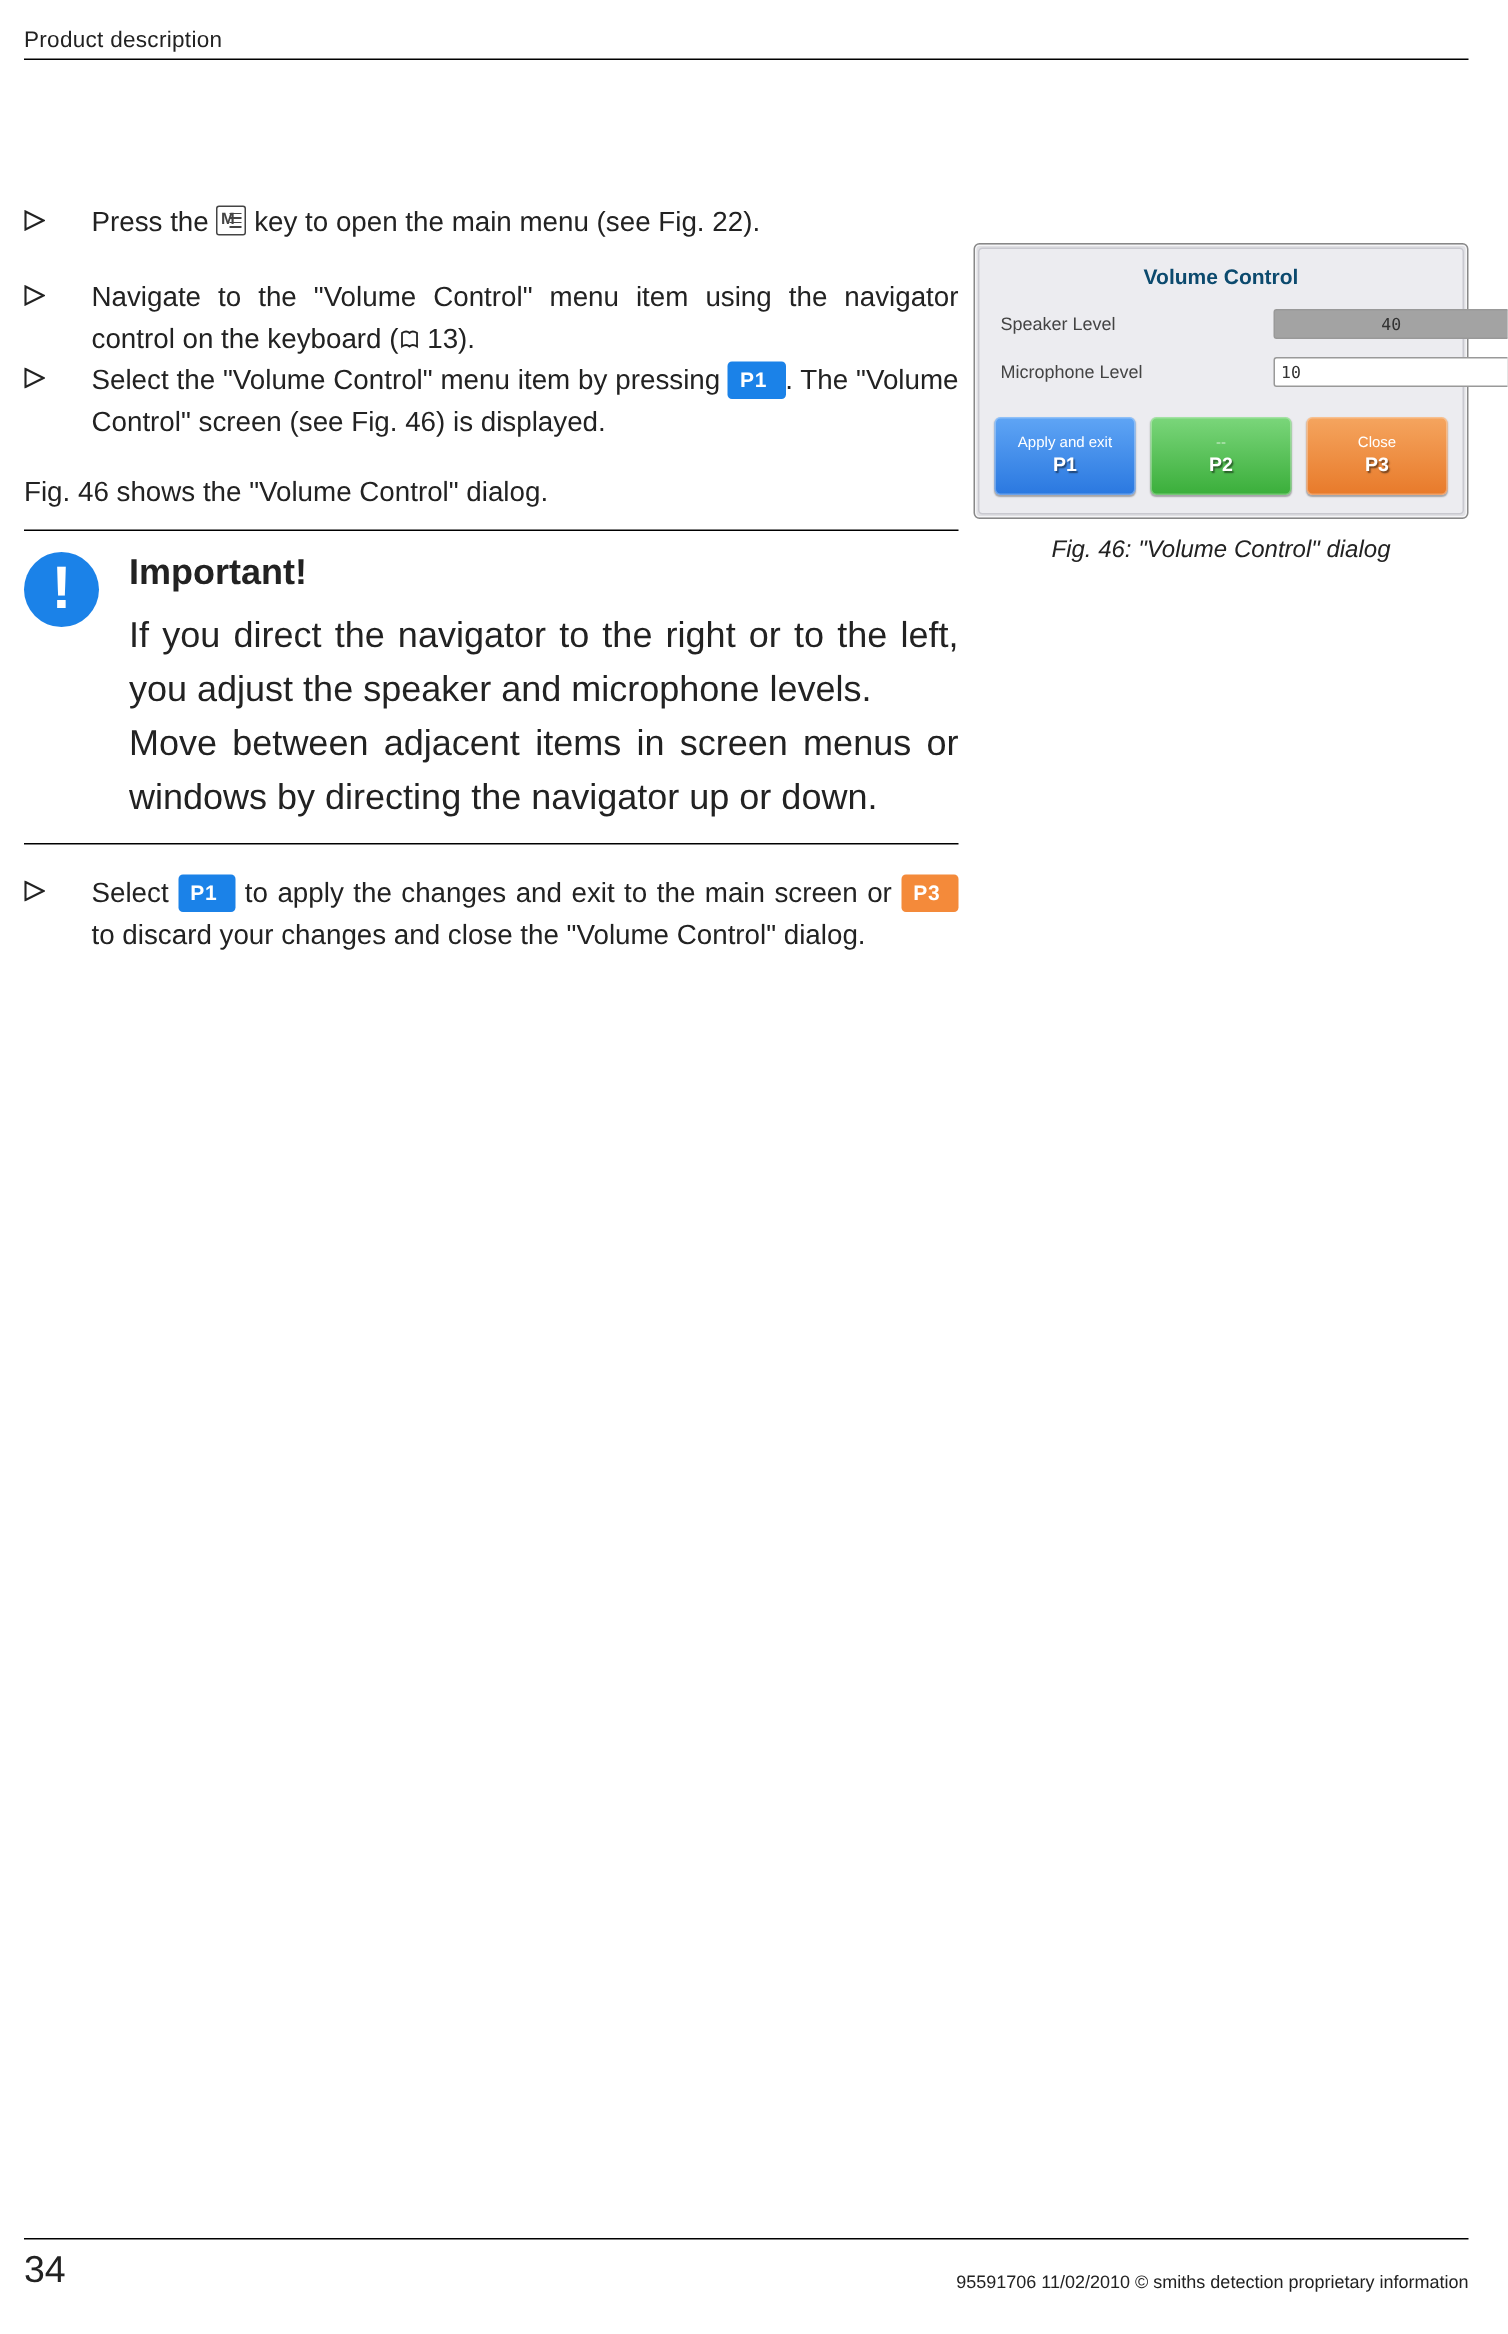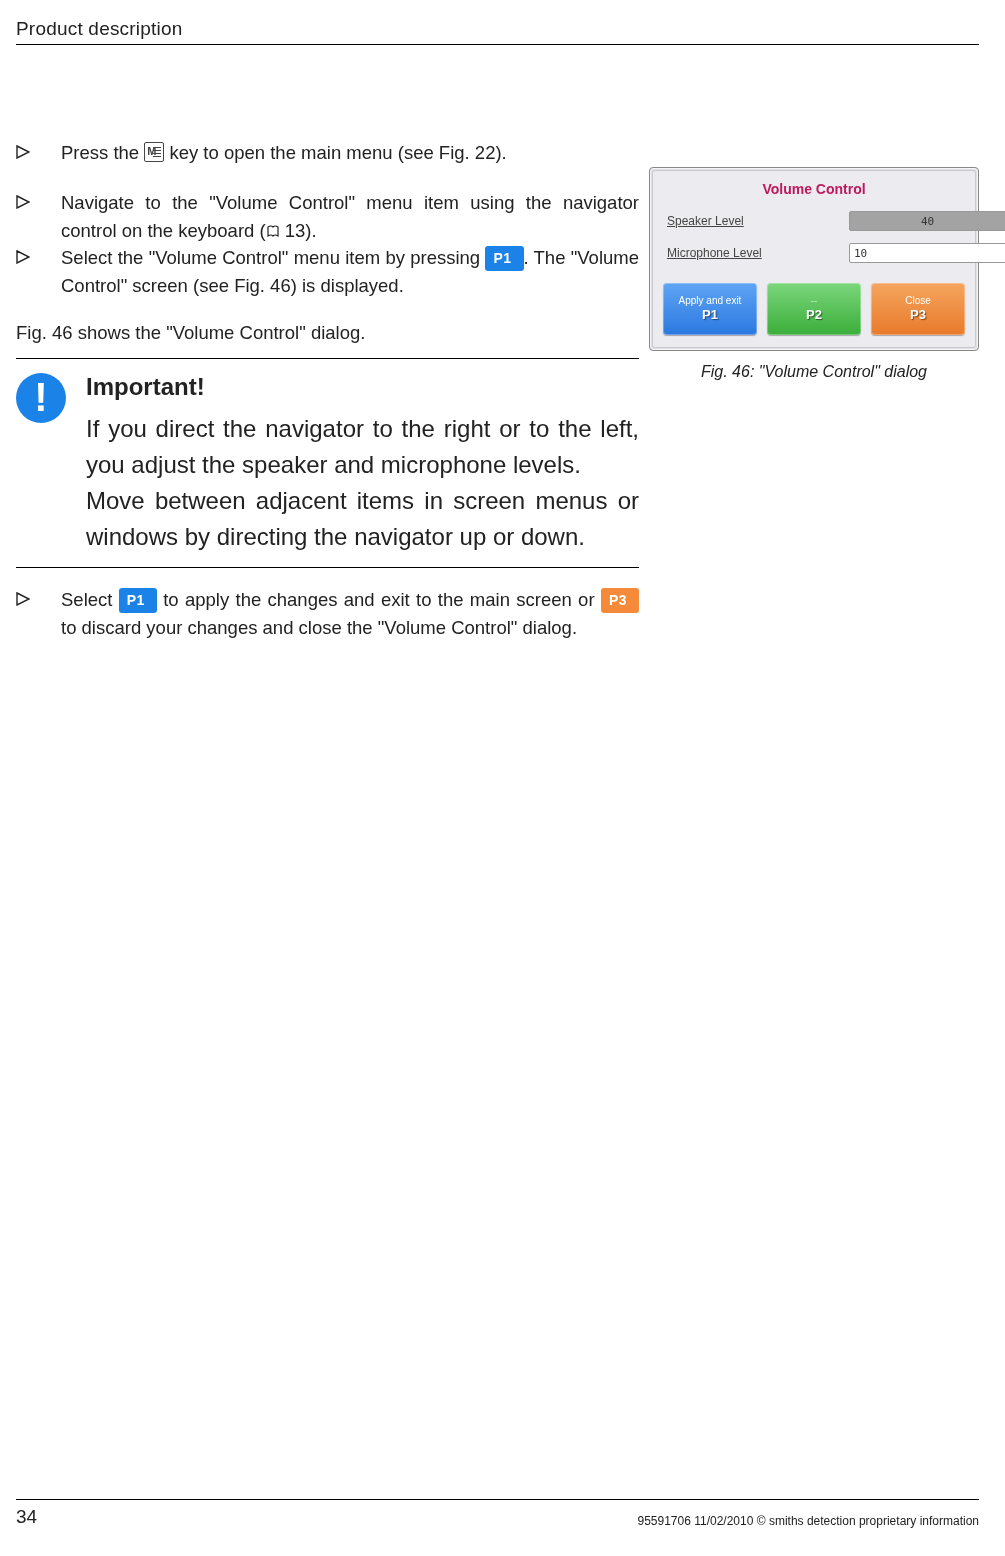--- a/index.html
+++ b/index.html
@@ -1,18 +1,18 @@
 <!DOCTYPE html>
 <html><head>
 <meta charset="utf-8">
 <style>
   * { box-sizing: border-box; margin: 0; padding: 0; }
   html, body { width: 1005px; height: 1556px; background: #fff; font-family: "Trebuchet MS", "Lucida Sans Unicode", Arial, sans-serif; color: #222; }
   .page { position: relative; width: 1005px; height: 1556px; padding: 18px 26px 28px 16px; }
-  .header-title { font-size: 19px; letter-spacing: .2px; padding-bottom: 4px; border-bottom: 1px solid #000; }
+  .header-title { font-size: 15px; letter-spacing: .2px; padding-bottom: 4px; border-bottom: 1px solid #000; }
   .body-area { margin-top: 94px; display: flex; }
   .left-col { width: 624px; }
   .right-col { width: 330px; margin-left: 10px; }
   .step-list { list-style: none; }
   .step { display: flex; font-size: 18.5px; line-height: 1.5; text-align: justify; text-justify: inter-word; gap: 15px; }
   .step .tri { width: 30px; flex: 0 0 30px; }
   .tri svg { margin-top: 4px; }
   .step .txt { flex: 1; }
   .block-sp-1 { height: 22px; }
   .m-key { display:inline-block; vertical-align: -3px; width: 20px; height: 20px; border: 1.5px solid #444; border-radius: 2px; position: relative; background: #fff; }
@@ -26,37 +26,37 @@
   .caption { font-size: 18.5px; margin: 8px 0 12px 0; }
   .important-box { border-top: 1px solid #000; border-bottom: 1px solid #000; margin-top: 14px; padding: 10px 0 12px 0; display:flex; }
   .important-icon { width: 70px; flex:0 0 70px; }
   .bang-circle { width: 50px; height: 50px; border-radius: 50%; background: #1b82e8; color:#fff; display:flex; align-items:center; justify-content:center; font-size:40px; font-weight:bold; font-family: Arial, sans-serif; margin-top:4px; }
   .important-content { flex:1; font-size:24px; line-height:1.5; text-align: justify; text-justify: inter-word; }
   .important-heading { font-weight:bold; margin-bottom:6px; text-align:left; }
   .after-box { margin-top: 18px; }
   .dialog-wrap { margin-top: 28px; }
   .dialog { width: 330px; border: 1px solid #888; background: #e0e0e4; border-radius: 4px; padding: 2px; box-shadow: inset 0 0 0 1px #f5f5f7; }
   .dialog-inner { border: 1px solid #c9c9d0; background: #ececf0; border-radius: 3px; padding-bottom: 8px; }
-  .dialog-title { text-align:center; font-weight:bold; font-size:14px; font-family: Verdana, Arial, sans-serif; color:#be185d; padding: 10px 0 8px 0; }
+  .dialog-title { text-align:center; font-weight:bold; font-size:14px; font-family: Verdana, Arial, sans-serif; color:#0c4a6e; padding: 10px 0 8px 0; }
   .dlg-row { display:flex; align-items:center; padding: 6px 14px; }
-  .dlg-label { flex:1; font-size:12px; font-family: Verdana, Arial, sans-serif; color:#444;text-decoration:underline; }
+  .dlg-label { flex:1; font-size:12px; font-family: Verdana, Arial, sans-serif; color:#444; }
   .dlg-field-wrap { width: 112px; display:flex; }
   .dlg-field { flex:1; height:20px; border:1px solid #999; background:#fff; border-radius:2px 0 0 2px; font-size:11px; font-family: Verdana, monospace; padding: 2px 4px; color:#333; }
   .dlg-field.sel { background: #a3a3a3; text-align: center; }
   .dlg-btnrow { display:flex; gap:10px; padding: 14px 10px 4px 10px; }
   .dlg-btn { flex:1; height:52px; border-radius:4px; display:flex; flex-direction:column; align-items:center; justify-content:center; font-size:11px; color:#fff; font-family: Verdana, Arial, sans-serif; box-shadow: inset 0 0 0 1px rgba(255,255,255,.3), 0 1px 1px rgba(0,0,0,.3); }
   .dlg-btn .top { font-size:10px; line-height:12px; }
   .dlg-btn .bot { font-size:13px; font-weight:bold; line-height:16px; text-shadow: 1px 1px 1px rgba(0,0,0,.5); }
   .dlg-b1 { background: linear-gradient(#5fa5f5, #2a78e0); }
   .dlg-b2 { background: linear-gradient(#7bd67b, #3aae3a); }
   .dlg-b3 { background: linear-gradient(#f5a55f, #e87a2a); }
   .dlg-b2 .top { color: rgba(255,255,255,.6); }
   .fig-caption { text-align:center; font-style: italic; font-size: 16px; margin-top: 12px; color:#222; }
   .footer { position:absolute; left:16px; right:26px; bottom:28px; border-top:1px solid #000; padding-top:6px; display:flex; justify-content:space-between; align-items:flex-end; }
-  .page-num { font-size:19px; }
+  .page-num { font-size:25px; }
   .foot-right { font-size:12px; }
 </style>
 </head>
 <body>
 
 <div class="page">
   <div class="header-title">Product description</div>
 
   <div class="body-area">
     <div class="left-col">

